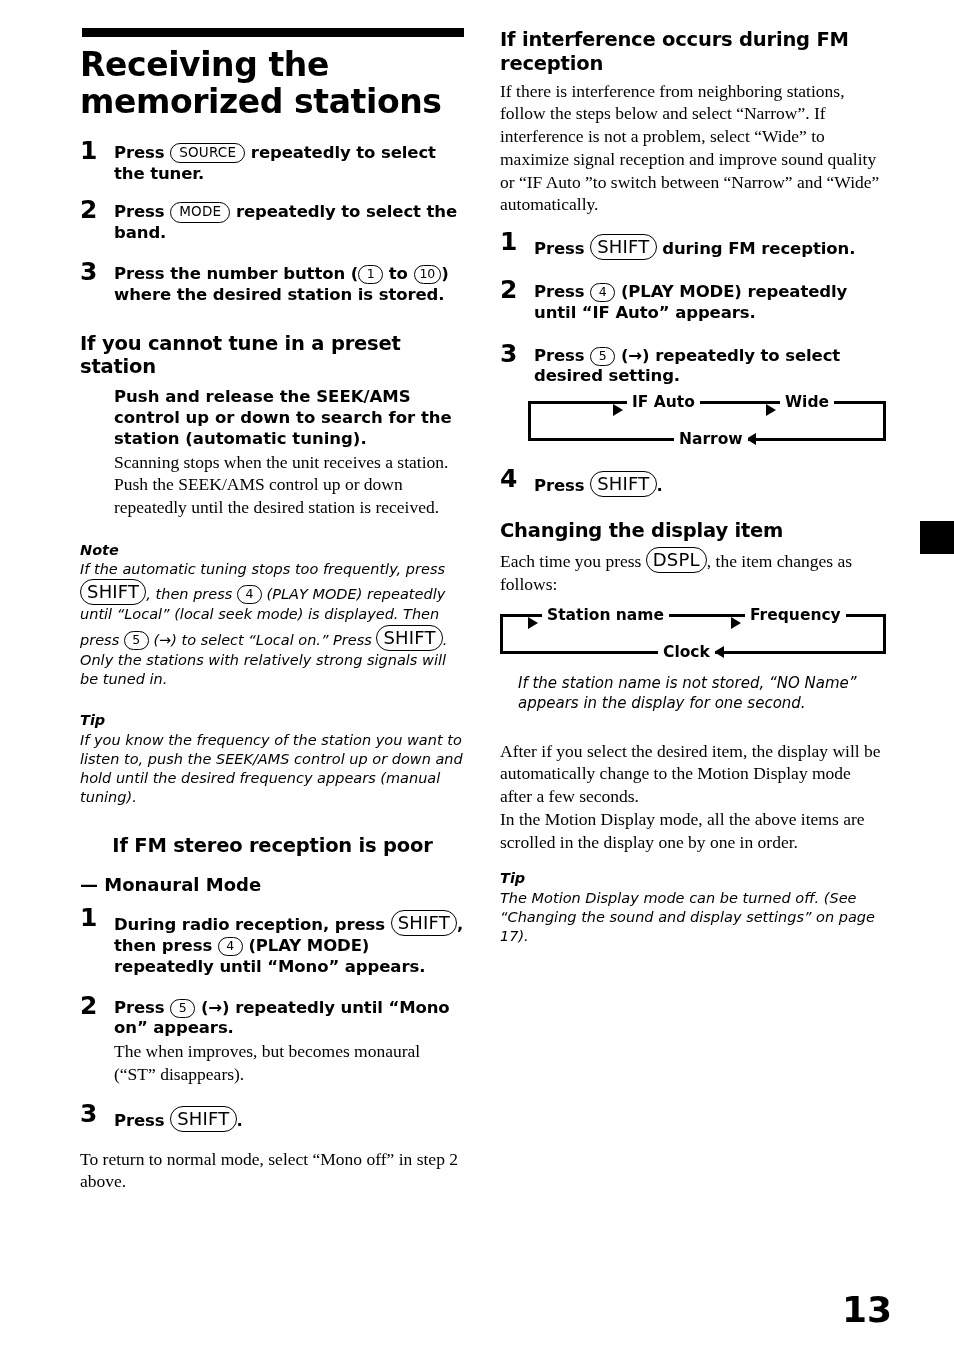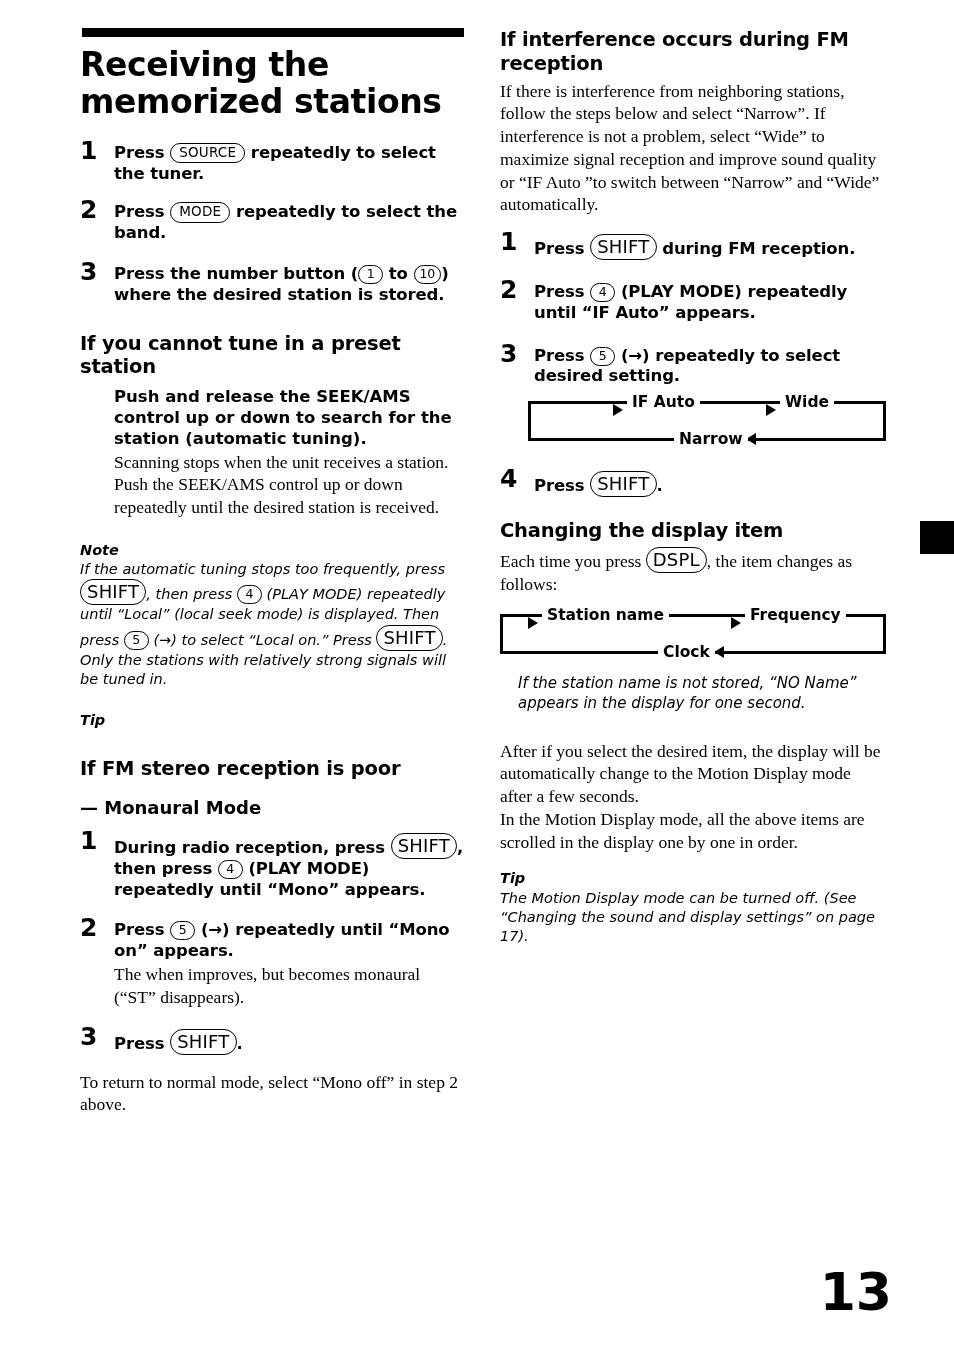--- a/index.html
+++ b/index.html
@@ -235,24 +235,24 @@
     top: 521px;
     width: 34px;
     height: 33px;
     background: #000;
   }
 
   
   .page-num {
     position: absolute;
     right: 62px;
-    bottom: 34px;
-    font-family: "DejaVu Sans", sans-serif;
-    font-weight: bold;
-    font-size: 52px;
+    bottom: 24px;
+    font-family: "DejaVu Sans", sans-serif;
+    font-weight: bold;
+    font-size: 36px;
     line-height: 1;
   }
 </style>
 </head>
 <body>
 
 <div class="page">
 
   <div class="col col-left">
 
@@ -293,23 +293,24 @@
         <span class="pill small">SHIFT</span><span>, then press</span>
         <span class="circ">4</span>
         <span>(PLAY MODE) repeatedly until “Local” (local seek mode) is displayed. Then press</span>
         <span class="circ">5</span>
         <span>(→) to select “Local on.” Press</span>
         <span class="pill small">SHIFT</span><span>. Only the stations with relatively strong signals will be tuned in.</span></p>
     </div>
 
     <div class="notice">
       <span class="label">Tip</span>
-    </div>
-
-    <h2 class="sec-head" style="margin-bottom:17px;">If FM stereo reception is poor</h2>
+      <p>If you know the frequency of the station you want to listen to, push the SEEK/AMS control up or down and hold until the desired frequency appears (manual tuning).</p>
+    </div>
+
+    <h2 class="sec-head" style="margin-bottom:17px;text-align:center;">If FM stereo reception is poor</h2>
     <div class="sub-head">— Monaural Mode</div>
 
     <div class="step" style="margin-top:14px;margin-bottom:20px;">
       <span class="num">1</span>
       <div class="lead"><span>During radio reception, press</span>
         <span class="pill small">SHIFT</span><span>, then press</span>
         <span class="circ">4</span>
         <span>(PLAY MODE) repeatedly until “Mono” appears.</span></div>
     </div>
 

